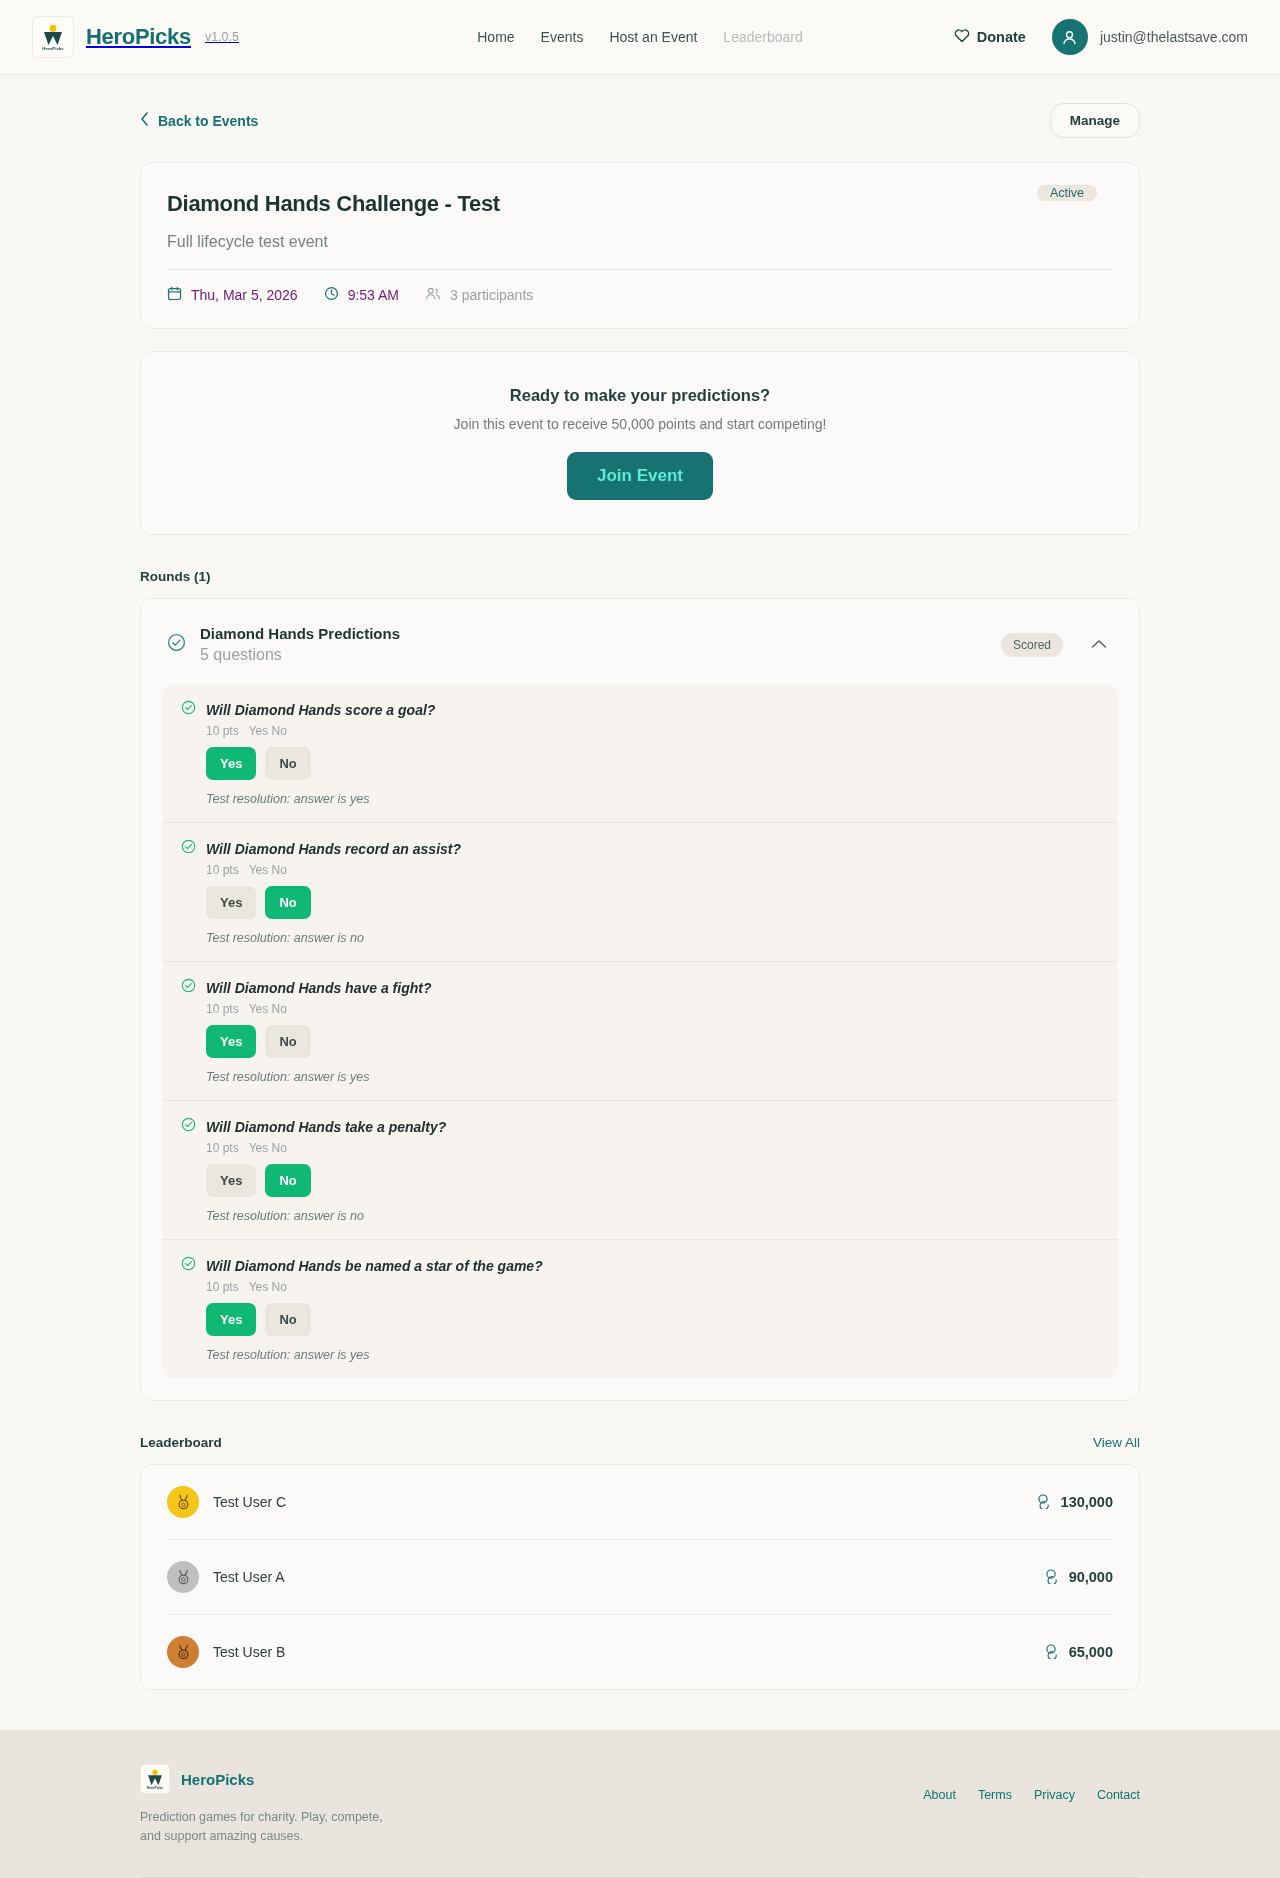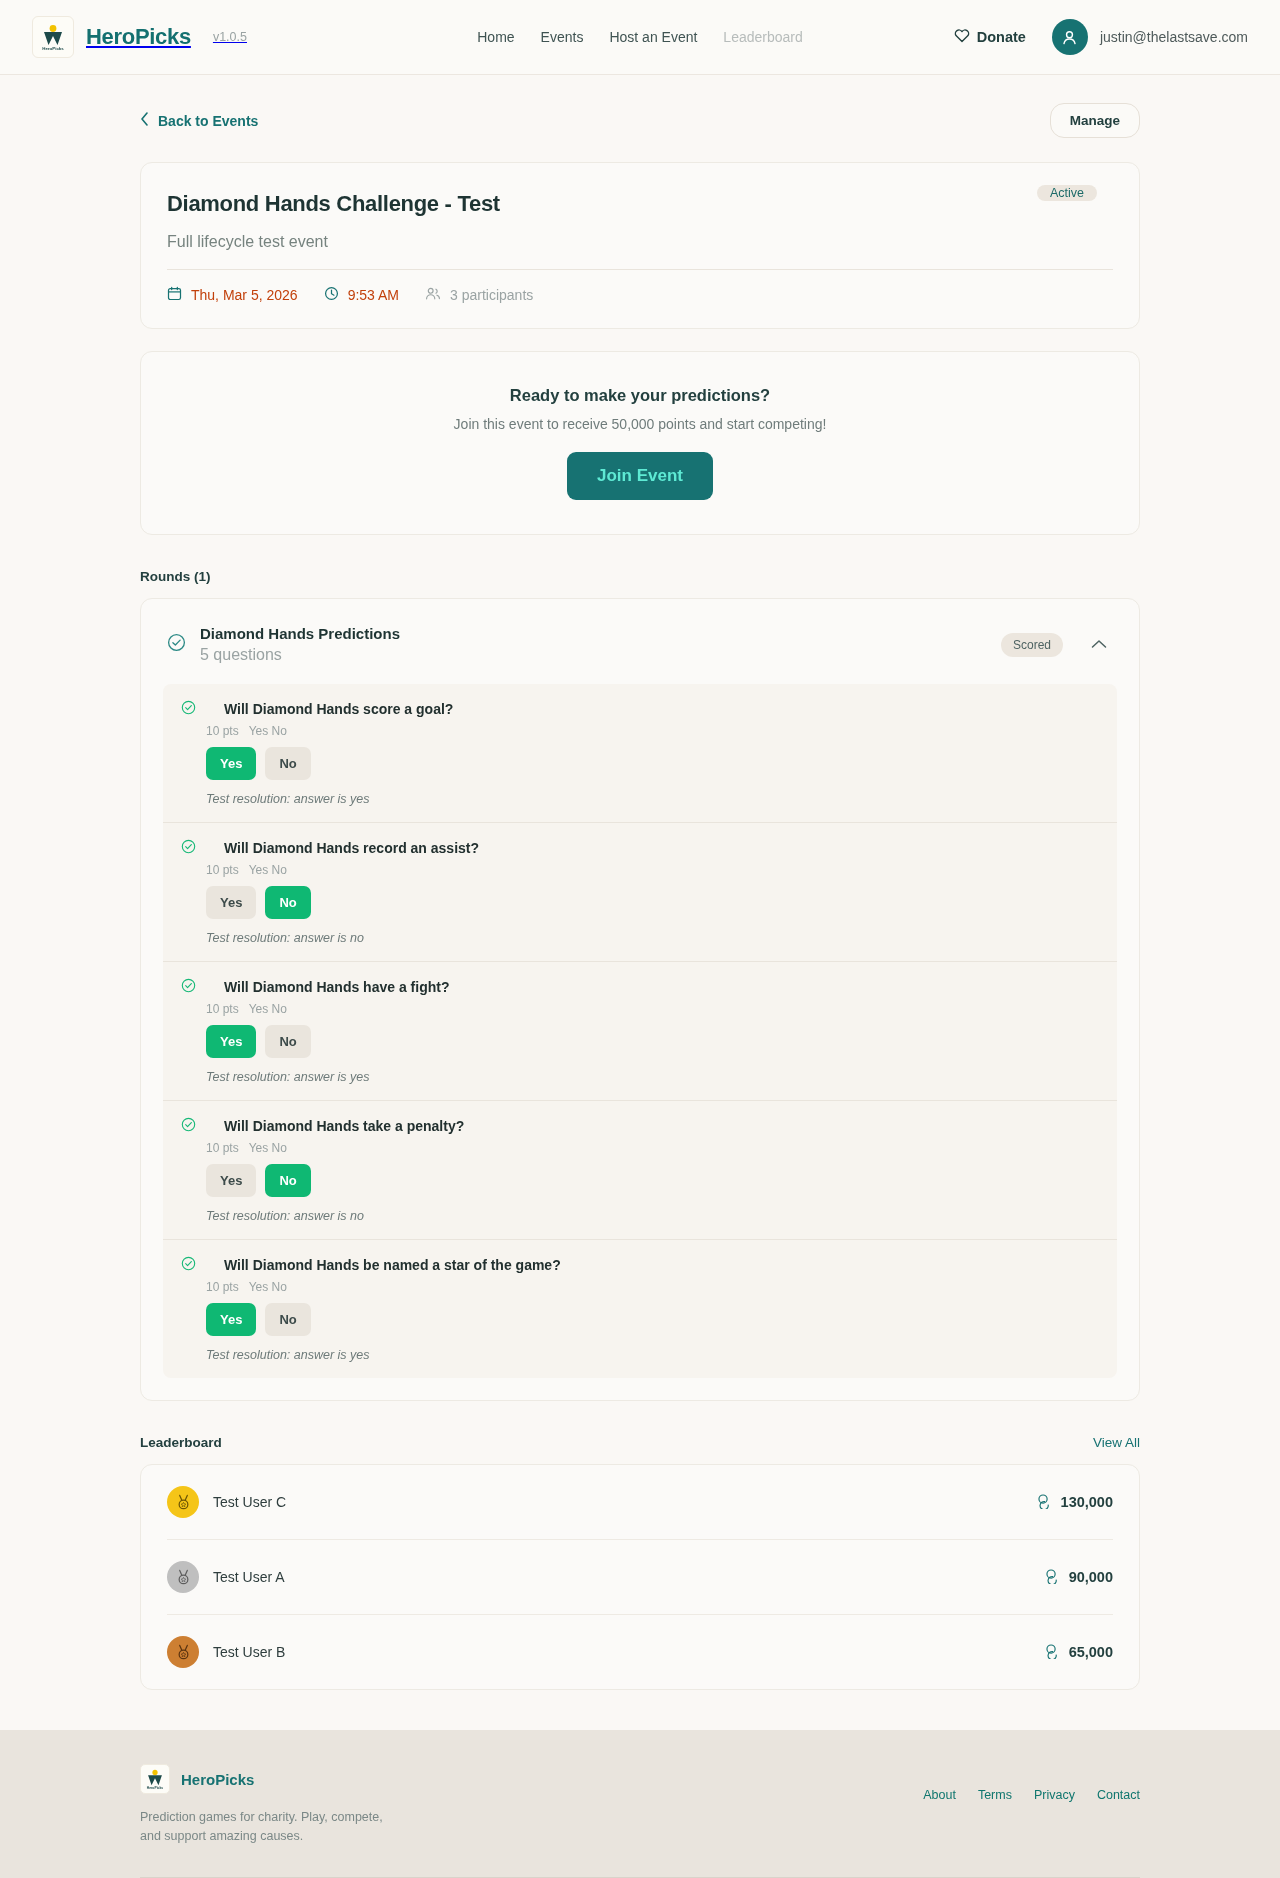--- a/index.html
+++ b/index.html
@@ -26,21 +26,21 @@
     width: 42px; height: 42px;
     background: #fdfcf7;
     border: 1px solid #efeadf;
     border-radius: 6px;
     display: flex; align-items: center; justify-content: center;
     flex-direction: column;
   }
   .brand-name {
     font-size: 22px; font-weight: bold; color: #147070; letter-spacing: -0.3px;
   }
-  .brand-version { font-size: 12.5px; color: #9aa3a3; margin-left: 10px; }
+  .brand-version { font-size: 12.5px; color: #9aa3a3; margin-left: 2px; }
 
   .main-nav {
     position: absolute; left: 50%; transform: translateX(-50%);
     display: flex; gap: 26px; align-items: center;
   }
   .nav-link { font-size: 14px; color: #3f5352; text-decoration: none; white-space: nowrap; }
   .nav-link.muted { color: #b7bcbb; }
 
   .header-right {
     margin-left: auto; display: flex; align-items: center; gap: 26px;
@@ -89,21 +89,21 @@
   .event-title {
     font-size: 22px; font-weight: bold; color: #1e3433; letter-spacing: -0.3px;
   }
   .event-desc { font-size: 16px; color: #76837f; margin-top: 16px; padding-bottom: 18px; border-bottom: 1px solid #e9e4dc; }
   .status-badge {
     position: absolute; top: 22px; right: 42px;
     background: #ece6de; color: #1c6a68;
     font-size: 12.5px; border-radius: 14px; padding: 1px 13px;
   }
   .meta-row { display: flex; align-items: center; gap: 26px; margin-top: 16px; }
-  .meta-item { display: flex; align-items: center; gap: 9px; font-size: 14px; color: #c2410c; }
+  .meta-item { display: flex; align-items: center; gap: 9px; font-size: 14px; color: #701a75; }
   .meta-item.muted { color: #9aa3a3; }
 
   
   .join-card { padding: 34px 20px 34px 20px; text-align: center; margin-bottom: 34px; }
   .join-title { font-size: 16.5px; font-weight: bold; color: #23403f; }
   .join-sub { font-size: 14px; color: #6f7c7b; margin-top: 11px; }
   .join-btn {
     margin-top: 20px;
     background: #177272; color: #5eead4;
     font-size: 17px; font-weight: bold;
@@ -134,21 +134,21 @@
   }
   .chevron-btn { background: none; border: none; cursor: pointer; padding: 4px 6px; margin-left: 8px; }
 
   .qlist { margin: 0 22px 22px 22px; border-radius: 8px; overflow: hidden; }
   .qrow {
     background: #f7f4ef;
     padding: 16px 18px 16px 18px;
     border-bottom: 1px solid #e9e4dc;
   }
   .qrow:last-child { border-bottom: none; }
-  .qhead { display: flex; align-items: center; gap: 28px; }
+  .qhead { display: flex; align-items: flex-end; gap: 10px; font-style: italic; }
   .qtext { font-size: 14px; font-weight: bold; color: #22302f; line-height: 1.2; }
   .qsub { font-size: 12px; color: #9aa3a3; margin-top: 5px; margin-left: 25px; }
   .qsub .sep { display: inline-block; width: 10px; }
   .qbtns { display: flex; gap: 9px; margin-top: 9px; margin-left: 25px; align-items: center; }
   .opt {
     min-width: 42px; text-align: center;
     font-size: 13px; font-weight: bold;
     border: none; border-radius: 7px;
     padding: 9px 14px; cursor: pointer;
     font-family: inherit;

